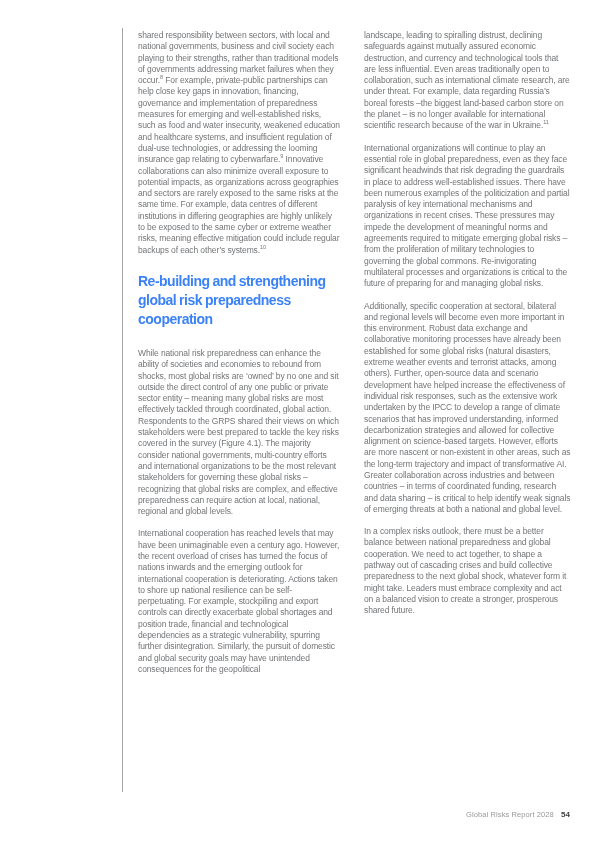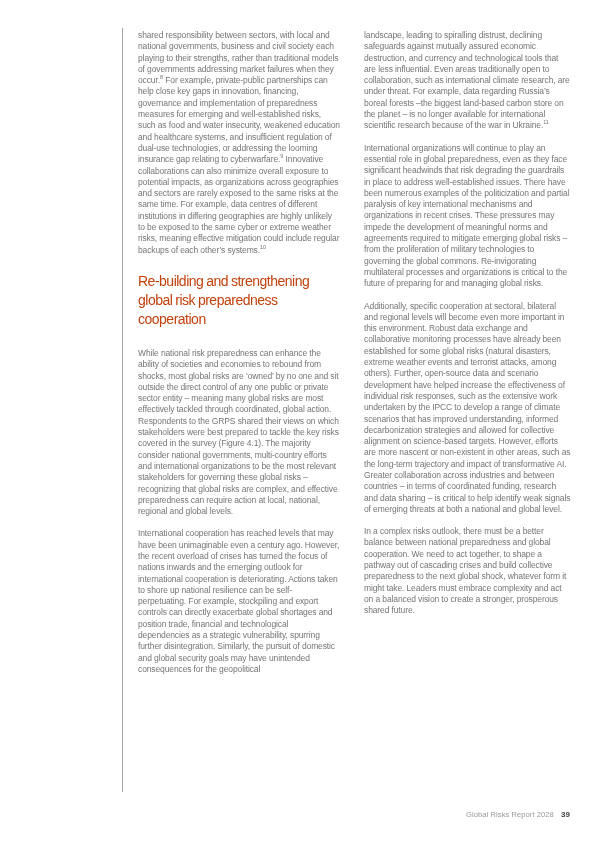--- a/index.html
+++ b/index.html
@@ -34,24 +34,24 @@
     font-size: 5.5px;
     line-height: 0;
     vertical-align: super;
     letter-spacing: 0;
   }
   h2.section-heading {
     margin: 16px 0 19px 0;
     width: 208px;
     font-size: 14px;
     line-height: 19px;
-    font-weight: 400;
+    font-weight: 700;
     letter-spacing: -0.5px;
     word-spacing: -0.5px;
-    color: #c2410c;
+    color: #3b82f6;
   }
   .footer {
     position: absolute;
     right: 30px; top: 810px;
     font-size: 7.5px;
     color: #97999b;
     letter-spacing: 0.1px;
     white-space: nowrap;
   }
   .footer .page-num {
@@ -74,14 +74,14 @@
 </div>
 
 <div class="col col-right">
   <p class="body">landscape, leading to spiralling distrust, declining safeguards against mutually assured economic destruction, and currency and technological tools that are less influential. Even areas traditionally open to collaboration, such as international climate research, are under threat. For example, data regarding Russia’s boreal forests –the biggest land-based carbon store on the planet – is no longer available for international scientific research because of the war in Ukraine.<sup>11</sup></p>
   <p class="body">International organizations will continue to play an essential role in global preparedness, even as they face significant headwinds that risk degrading the guardrails in place to address well-established issues. There have been numerous examples of the politicization and partial paralysis of key international mechanisms and organizations in recent crises. These pressures may impede the development of meaningful norms and agreements required to mitigate emerging global risks – from the proliferation of military technologies to governing the global commons. Re-invigorating multilateral processes and organizations is critical to the future of preparing for and managing global risks.</p>
   <p class="body">Additionally, specific cooperation at sectoral, bilateral and regional levels will become even more important in this environment. Robust data exchange and collaborative monitoring processes have already been established for some global risks (natural disasters, extreme weather events and terrorist attacks, among others). Further, open-source data and scenario development have helped increase the effectiveness of individual risk responses, such as the extensive work undertaken by the IPCC to develop a range of climate scenarios that has improved understanding, informed decarbonization strategies and allowed for collective alignment on science-based targets. However, efforts are more nascent or non-existent in other areas, such as the long-term trajectory and impact of transformative AI. Greater collaboration across industries and between countries – in terms of coordinated funding, research and data sharing – is critical to help identify weak signals of emerging threats at both a national and global level.</p>
   <p class="body">In a complex risks outlook, there must be a better balance between national preparedness and global cooperation. We need to act together, to shape a pathway out of cascading crises and build collective preparedness to the next global shock, whatever form it might take. Leaders must embrace complexity and act on a balanced vision to create a stronger, prosperous shared future.</p>
 </div>
 
 <div class="footer">
-  <span>Global Risks Report 2028</span><span class="page-num">39</span>
+  <span>Global Risks Report 2028</span><span class="page-num">54</span>
 </div>
 
 </body></html>

